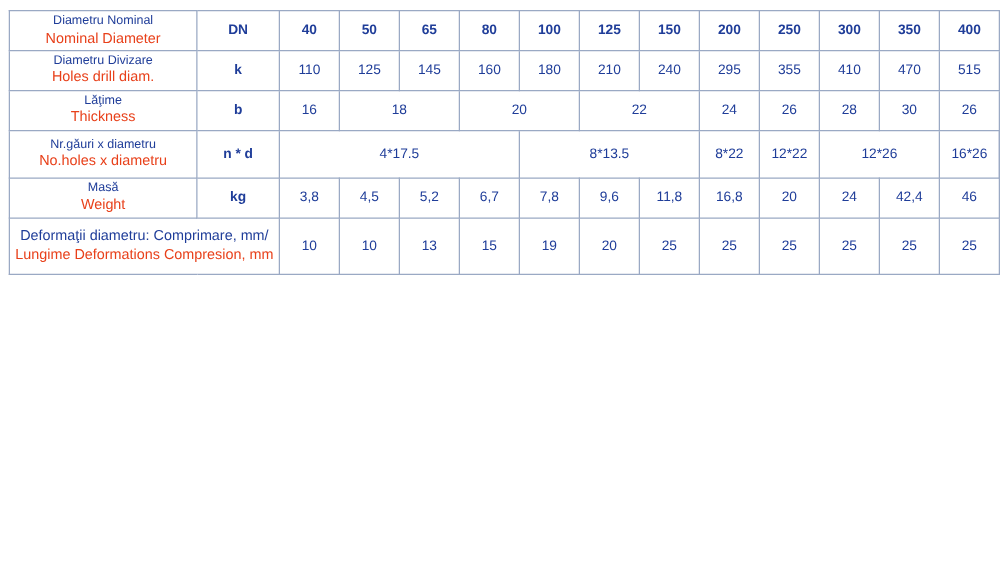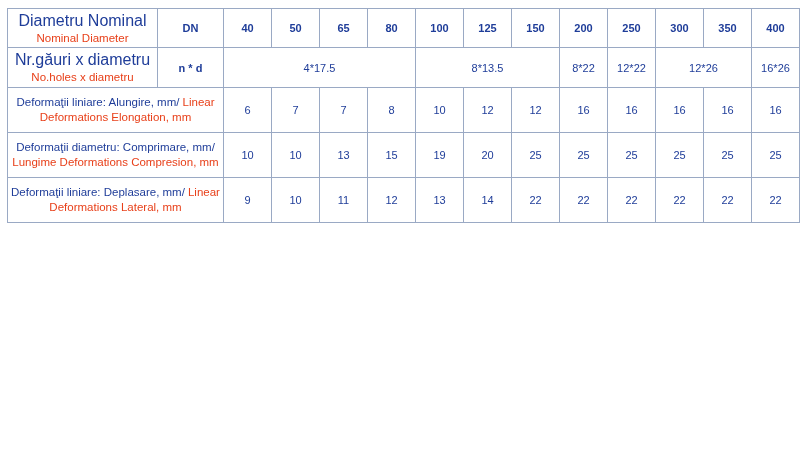--- a/index.html
+++ b/index.html
@@ -40,21 +40,21 @@
   col.c-val   { width: 48px; }
 
   td.label {
     text-align: left;
     padding-left: 6px;
     line-height: 1.25;
   }
   td.label .ro {
     display: block;
     color: #1f3d99;
-    font-size: 16px;
+    font-size: 10px;
   }
   td.label .en {
     display: block;
     color: #e8401a;
     font-size: 11.5px;
   }
   td.sym {
     font-weight: bold;
     color: #1f3d99;
     font-size: 13px;
@@ -128,90 +128,108 @@
         <td class="head-val">150</td>
         <td class="head-val">200</td>
         <td class="head-val">250</td>
         <td class="head-val">300</td>
         <td class="head-val">350</td>
         <td class="head-val">400</td>
       </tr>
 
 
 
-
+      <tr>
+        <td class="label">
+          <span class="ro">Diametru Divizare</span>
+          <span class="en">Holes drill diam.</span>
+        </td>
+        <td class="sym">k</td>
+        <td class="val">110</td>
+        <td class="val">125</td>
+        <td class="val">145</td>
+        <td class="val">160</td>
+        <td class="val">180</td>
+        <td class="val">210</td>
+        <td class="val">240</td>
+        <td class="val">295</td>
+        <td class="val">355</td>
+        <td class="val">410</td>
+        <td class="val">470</td>
+        <td class="val">515</td>
+      </tr>
+
+      <tr>
+        <td class="label">
+          <span class="ro">Lăţime</span>
+          <span class="en">Thickness</span>
+        </td>
+        <td class="sym">b</td>
+        <td class="val">16</td>
+        <td class="val" colspan="2">18</td>
+        <td class="val" colspan="2">20</td>
+        <td class="val" colspan="2">22</td>
+        <td class="val">24</td>
+        <td class="val">26</td>
+        <td class="val">28</td>
+        <td class="val">30</td>
+        <td class="val">26</td>
+      </tr>
 
       <tr class="tall2">
         <td class="label">
           <span class="ro">Nr.găuri x diametru</span>
           <span class="en">No.holes x diametru</span>
         </td>
         <td class="sym">n * d</td>
         <td class="val" colspan="4">4*17.5</td>
         <td class="val" colspan="3">8*13.5</td>
         <td class="val">8*22</td>
         <td class="val">12*22</td>
         <td class="val" colspan="2">12*26</td>
         <td class="val">16*26</td>
         <td class="val">16*30</td>
       </tr>
 
-
-      <tr class="tall">
-        <td class="deform-label" colspan="2">
-          <span class="ro">Deformaţii liniare: Alungire, mm/</span>
-          <span class="en">Linear Deformations Elongation, mm</span>
-        </td>
-        <td class="val">6</td>
-        <td class="val">7</td>
-        <td class="val">7</td>
-        <td class="val">8</td>
-        <td class="val">10</td>
-        <td class="val">12</td>
-        <td class="val">12</td>
-        <td class="val">16</td>
-        <td class="val">16</td>
-        <td class="val">16</td>
-        <td class="val">16</td>
-        <td class="val">16</td>
-      </tr>
+      <tr>
+        <td class="label">
+          <span class="ro">Masă</span>
+          <span class="en">Weight</span>
+        </td>
+        <td class="sym">kg</td>
+        <td class="val">3,8</td>
+        <td class="val">4,5</td>
+        <td class="val">5,2</td>
+        <td class="val">6,7</td>
+        <td class="val">7,8</td>
+        <td class="val">9,6</td>
+        <td class="val">11,8</td>
+        <td class="val">16,8</td>
+        <td class="val">20</td>
+        <td class="val">24</td>
+        <td class="val">42,4</td>
+        <td class="val">46</td>
+      </tr>
+
 
       <tr class="tall">
         <td class="deform-label" colspan="2">
           <span class="ro">Deformaţii diametru: Comprimare, mm/</span>
           <span class="en">Lungime Deformations Compresion, mm</span>
         </td>
         <td class="val">10</td>
         <td class="val">10</td>
         <td class="val">13</td>
         <td class="val">15</td>
         <td class="val">19</td>
         <td class="val">20</td>
         <td class="val">25</td>
         <td class="val">25</td>
         <td class="val">25</td>
         <td class="val">25</td>
         <td class="val">25</td>
         <td class="val">25</td>
       </tr>
 
-      <tr class="tall">
-        <td class="deform-label" colspan="2">
-          <span class="ro">Deformaţii liniare: Deplasare, mm/</span>
-          <span class="en">Linear Deformations Lateral, mm</span>
-        </td>
-        <td class="val">9</td>
-        <td class="val">10</td>
-        <td class="val">11</td>
-        <td class="val">12</td>
-        <td class="val">13</td>
-        <td class="val">14</td>
-        <td class="val">22</td>
-        <td class="val">22</td>
-        <td class="val">22</td>
-        <td class="val">22</td>
-        <td class="val">22</td>
-        <td class="val">22</td>
-      </tr>
 
     </tbody>
   </table>
 </div>
 
 </body></html>

